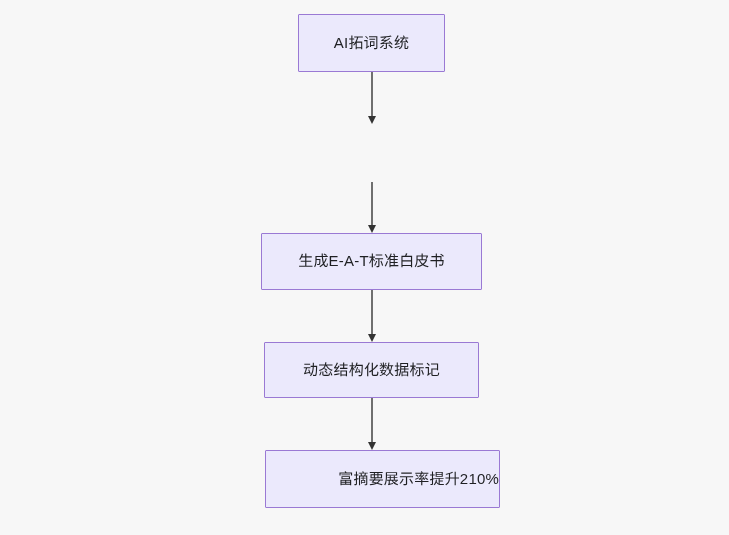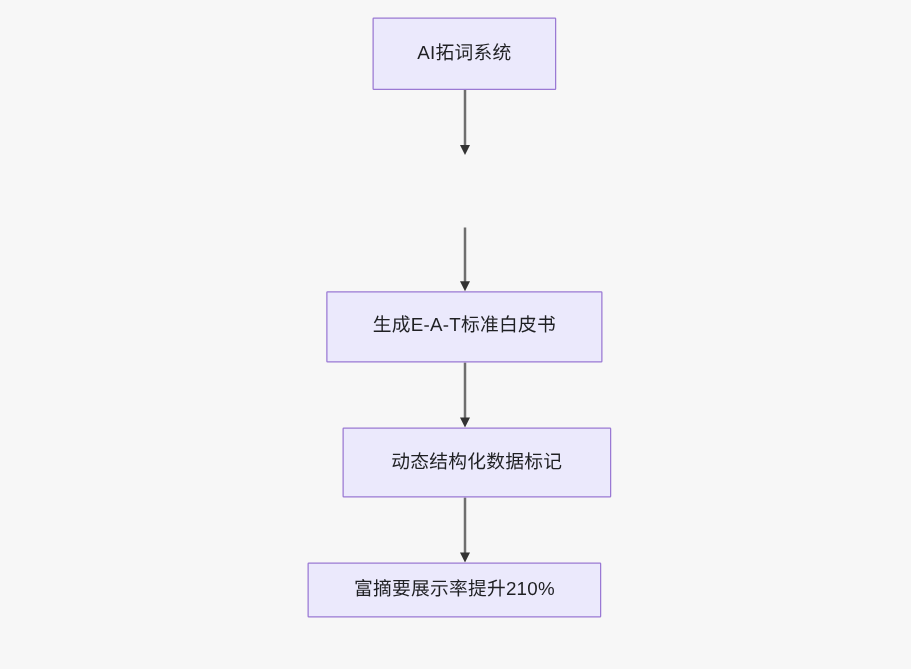--- a/index.html
+++ b/index.html
@@ -87,21 +87,21 @@
 
   <div class="node-box" style="left:298px; top:14px; width:147px; height:58px;">
     <span class="node-label">AI拓词系统</span>
   </div>
 
 
   <div class="node-box" style="left:261px; top:233px; width:221px; height:57px;align-items:center;">
     <span class="node-label">生成E-A-T标准白皮书</span>
   </div>
 
-  <div class="node-box" style="left:264px; top:342px; width:215px; height:56px;margin-left:10px;">
+  <div class="node-box" style="left:264px; top:342px; width:215px; height:56px;">
     <span class="node-label">动态结构化数据标记</span>
   </div>
 
-  <div class="node-box" style="left:246px; top:450px; width:235px; height:44px;">
+  <div class="node-box" style="left:265px; top:450px; width:235px; height:58px;justify-content:flex-end;">
     <span class="node-label">富摘要展示率提升210%</span>
   </div>
 
 </div>
 
 </body></html>

